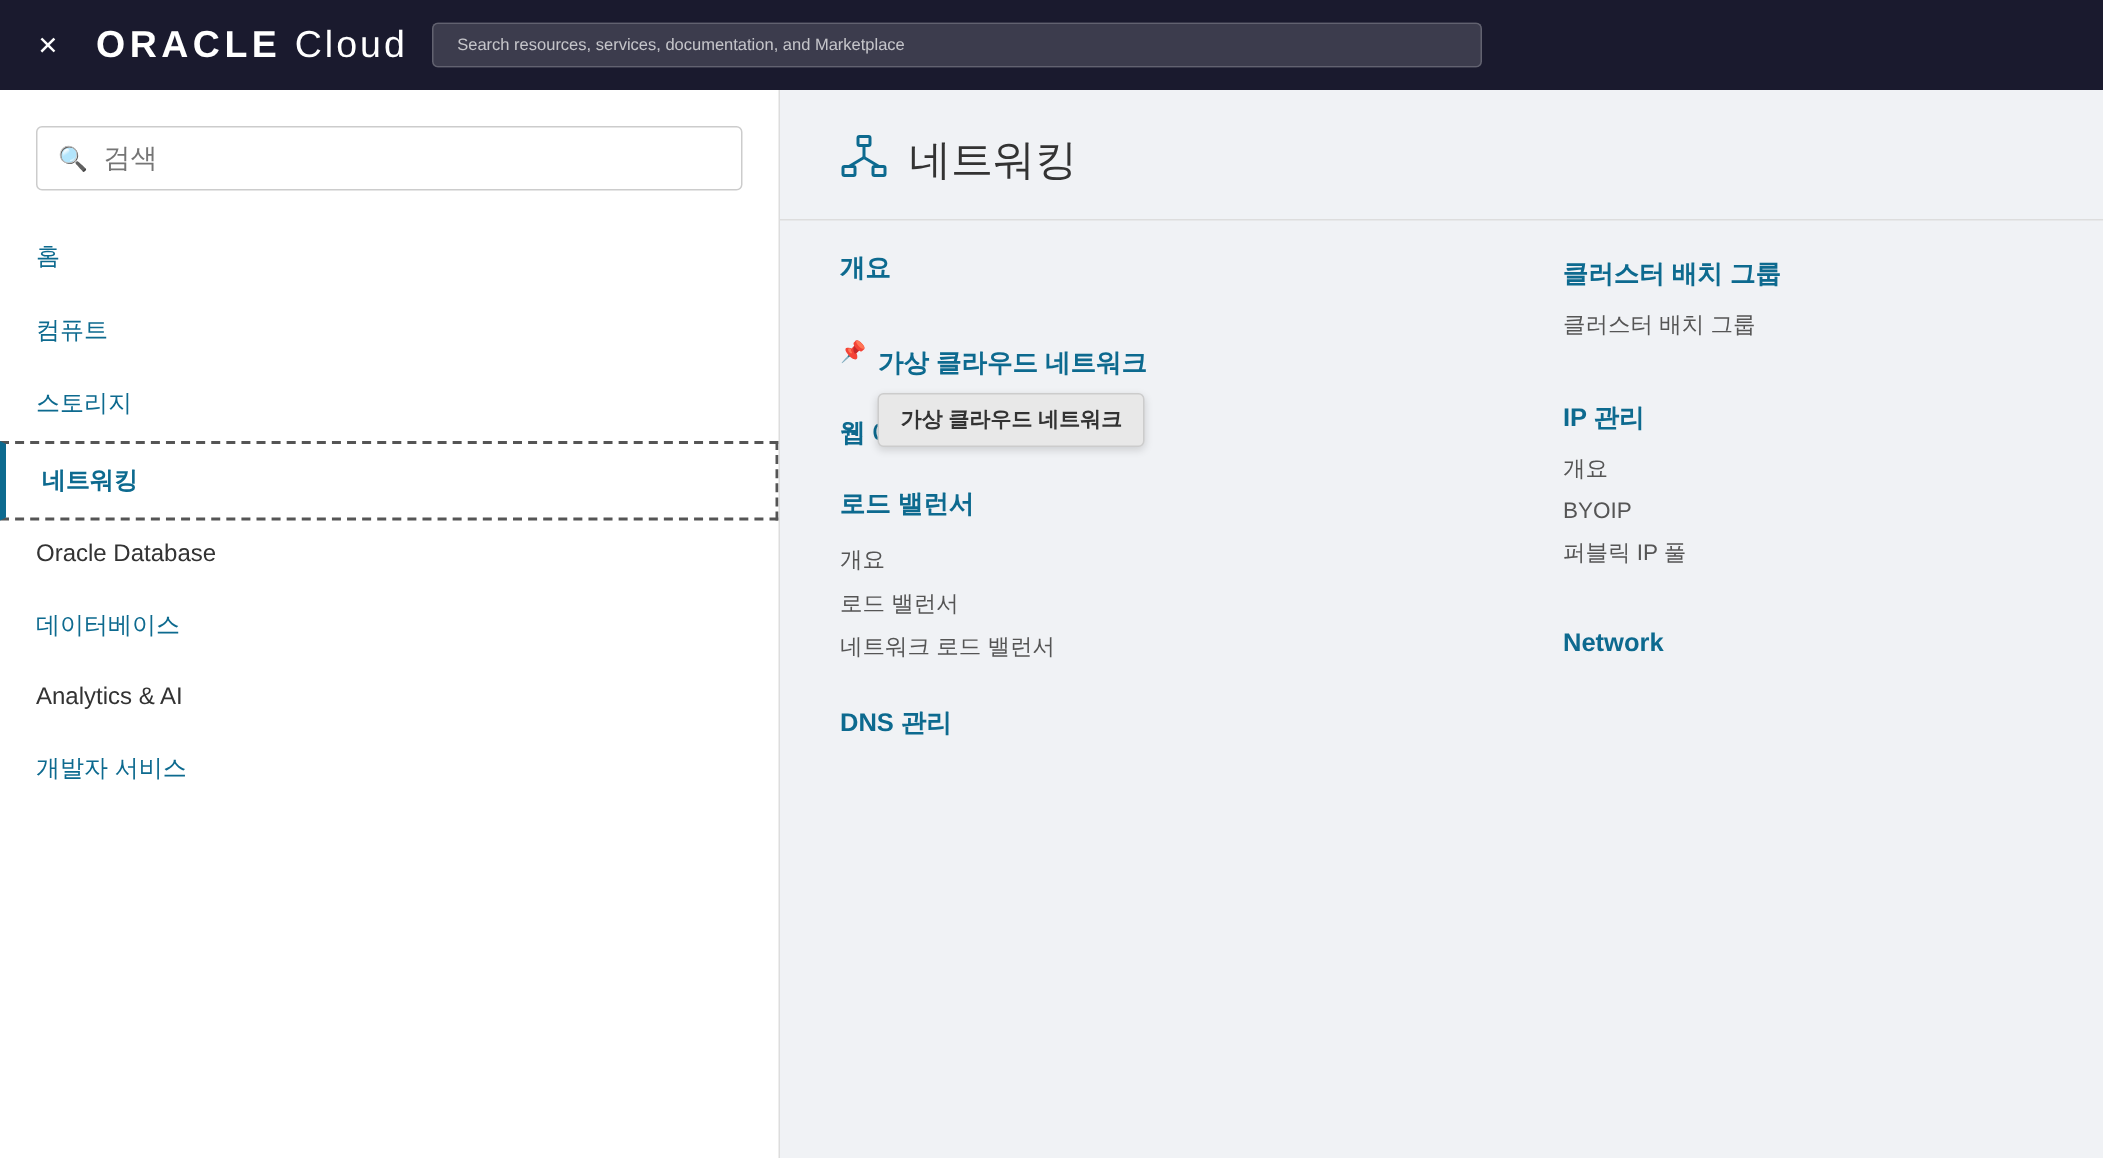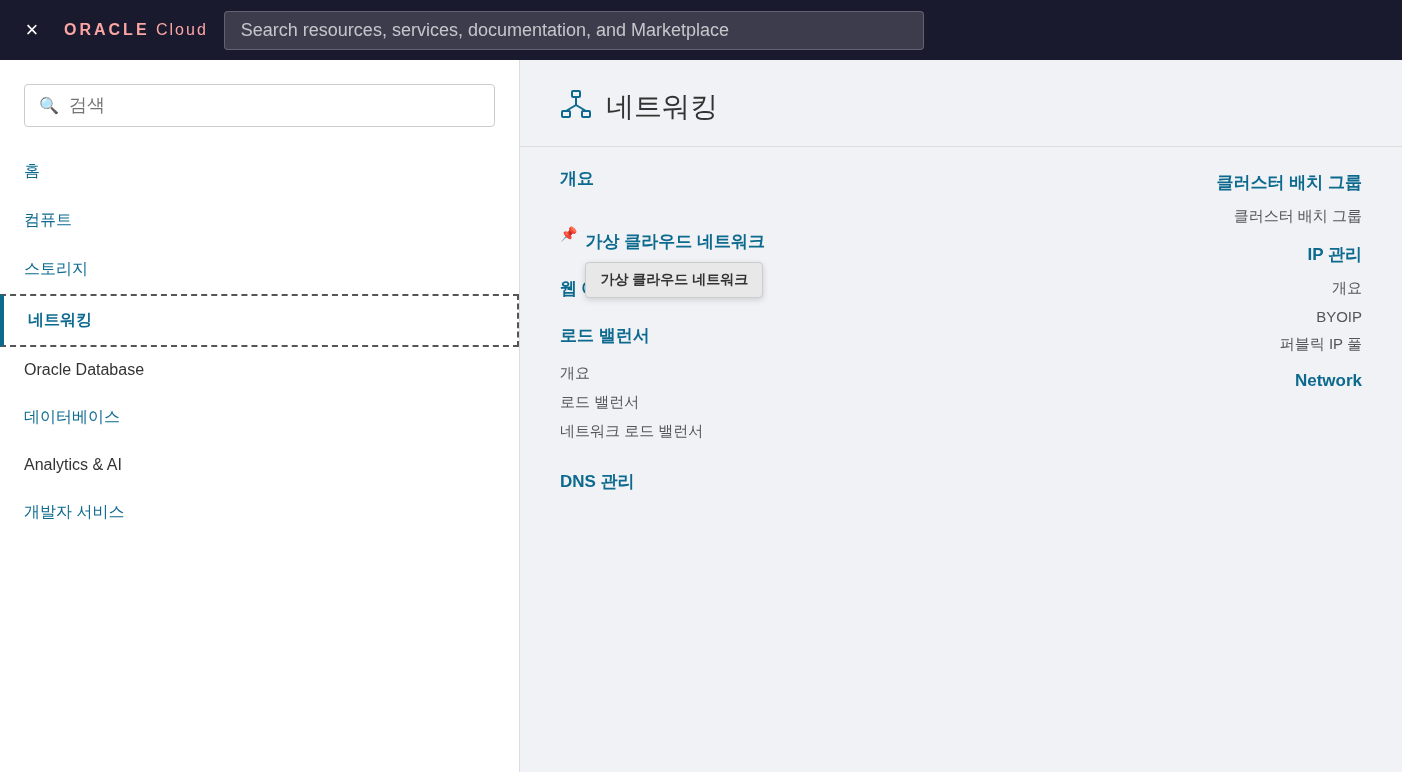--- a/index.html
+++ b/index.html
@@ -19,39 +19,39 @@
     }
     .close-btn {
       color: white;
       font-size: 22px;
       cursor: pointer;
       width: 32px;
       height: 32px;
       display: flex; align-items: center; justify-content: center;
     }
     .oracle-logo {
-      color: #fca5a5;
-      font-size: 16px;
+      color: #ffffff;
+      font-size: 25px;
       font-weight: 300;
       letter-spacing: 2px;
       white-space: nowrap;
     }
     .oracle-logo strong {
       font-weight: 700;
       letter-spacing: 3px;
     }
     .search-bar {
       flex: 1;
       max-width: 700px;
       background: rgba(255,255,255,0.15);
       border: 1px solid rgba(255,255,255,0.2);
       border-radius: 4px;
       padding: 8px 16px;
       color: rgba(255,255,255,0.7);
-      font-size: 18px;
+      font-size: 11px;
       cursor: text;
     }
 
     
     .layout {
       display: flex;
       margin-top: 60px;
       height: calc(772px - 60px);
     }
 
@@ -137,21 +137,20 @@
     }
 
     .content-left {
       flex: 1;
       min-width: 0;
     }
 
     .content-right {
       width: 320px;
       flex-shrink: 0;
-      text-align: right;
     }
 
     .section-title {
       color: #0d6a8f;
       font-size: 17px;
       font-weight: 600;
       margin-bottom: 12px;
       margin-top: 24px;
       cursor: pointer;
     }
@@ -192,21 +191,21 @@
       white-space: nowrap;
       z-index: 200;
       box-shadow: 0 2px 6px rgba(0,0,0,0.15);
     }
 
     .right-section-title {
       color: #0d6a8f;
       font-size: 17px;
       font-weight: 600;
       margin-bottom: 8px;
-      margin-top: 12px;
+      margin-top: 36px;
     }
     .right-section-title:first-child {
       margin-top: 4px;
     }
     .right-section-item {
       color: #555;
       font-size: 15px;
       padding: 5px 0;
       cursor: pointer;
     }

